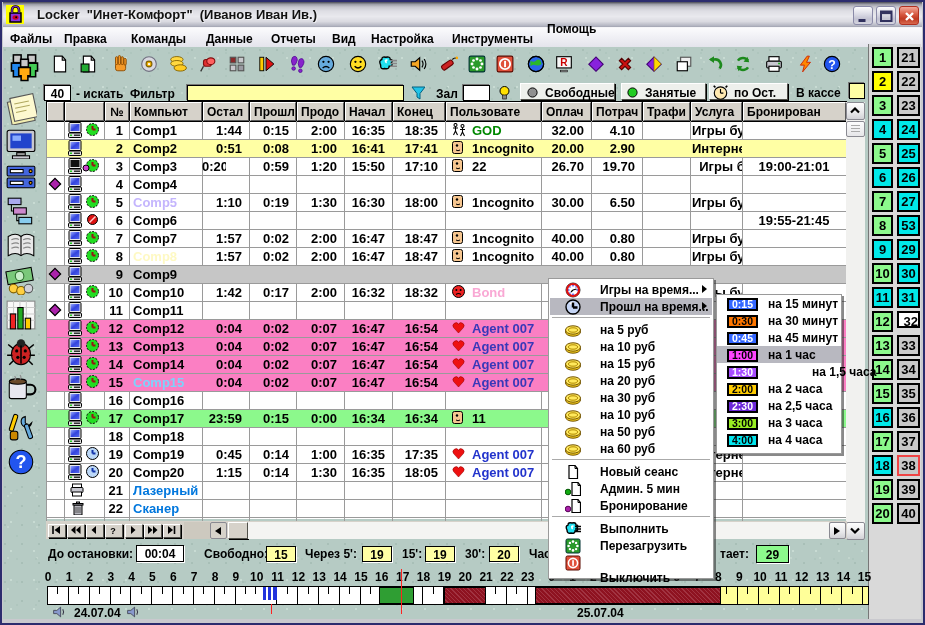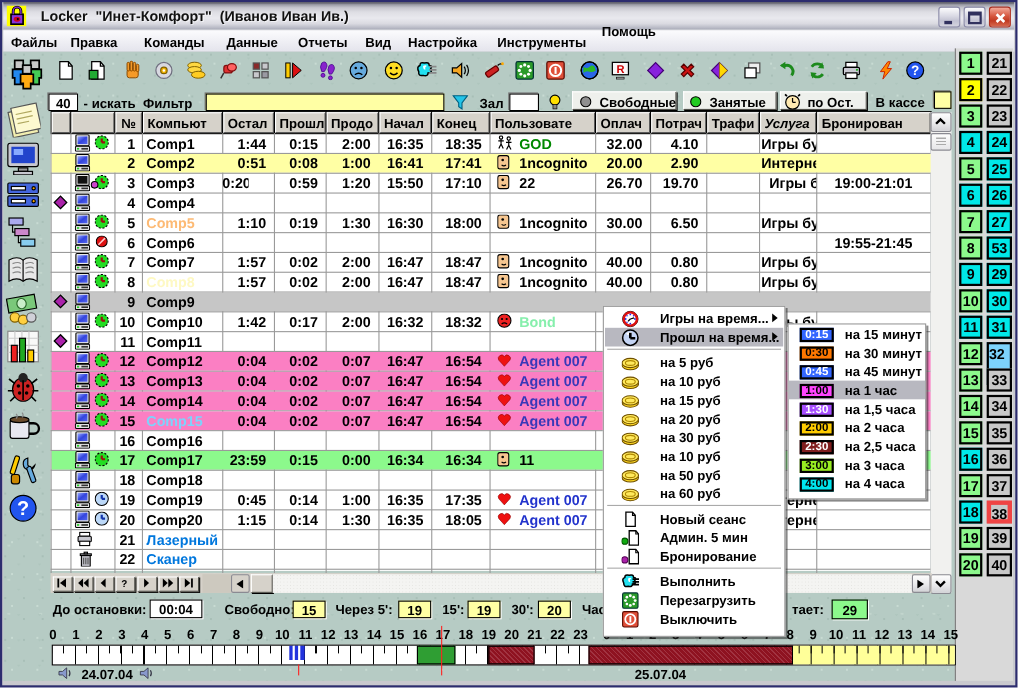--- a/index.html
+++ b/index.html
@@ -331,21 +331,21 @@
 <div class="hdr" style="left:130px;width:72px;">Компьют</div>
 <div class="hdr" style="left:203px;width:46px;">Остал</div>
 <div class="hdr" style="left:250px;width:46px;">Прошл</div>
 <div class="hdr" style="left:297px;width:47px;">Продо</div>
 <div class="hdr" style="left:345px;width:47px;">Начал</div>
 <div class="hdr" style="left:393px;width:52px;">Конец</div>
 <div class="hdr" style="left:446px;width:95px;">Пользовате</div>
 <div class="hdr" style="left:542px;width:49px;">Оплач</div>
 <div class="hdr" style="left:592px;width:50px;">Потрач</div>
 <div class="hdr" style="left:643px;width:47px;">Трафи</div>
-<div class="hdr" style="left:691px;width:51px;font-style:italic;">Услуга</div>
+<div class="hdr" style="left:691px;width:51px;">Услуга</div>
 <div class="hdr" style="left:743px;width:103px;">Бронирован</div>
 <div class="vline" style="left:46px;top:121px;height:400px"></div>
 <div class="vline" style="left:64px;top:121px;height:400px"></div>
 <div class="vline" style="left:104px;top:121px;height:400px"></div>
 <div class="vline" style="left:129px;top:121px;height:400px"></div>
 <div class="vline" style="left:202px;top:121px;height:400px"></div>
 <div class="vline" style="left:249px;top:121px;height:400px"></div>
 <div class="vline" style="left:296px;top:121px;height:400px"></div>
 <div class="vline" style="left:344px;top:121px;height:400px"></div>
 <div class="vline" style="left:392px;top:121px;height:400px"></div>
@@ -482,21 +482,21 @@
         <rect x="0.5" y="11" width="13" height="4.5" rx="1" fill="#e0e0e0" stroke="#000"></rect>
         <rect x="2" y="12.5" width="2" height="1.5" fill="#2c2"></rect>
         <rect x="6" y="12.5" width="6" height="1.5" fill="#333"></rect>
       </g>
     </svg>
 <svg class="ab" style="left:86px;top:195px" width="13" height="13" viewBox="0 0 13 13">
       <circle cx="6.5" cy="6.5" r="6" fill="#22dd22" stroke="#000" stroke-dasharray="2 1.4"></circle>
       <path d="M6.5 6.5 V3 M6.5 6.5 H9.5" stroke="#991111" stroke-width="2"></path>
     </svg>
 <div class="cell t13 num" style="left:104px;top:195px;width:25px">5</div>
-<div class="cell t13" style="left:133px;top:195px;width:72px;color:#fdba74">Comp5</div>
+<div class="cell t13" style="left:133px;top:195px;width:72px;color:#c4b5fd">Comp5</div>
 <div class="cell t13 num" style="left:202px;top:195px;width:46px">1:10</div>
 <div class="cell t13 num" style="left:249px;top:195px;width:46px">0:19</div>
 <div class="cell t13 num" style="left:296px;top:195px;width:47px">1:30</div>
 <div class="cell t13 num" style="left:344px;top:195px;width:47px">16:30</div>
 <div class="cell t13 num" style="left:392px;top:195px;width:52px">18:00</div>
 <div class="cell t13" style="left:472px;top:195px;width:68px;color:#000">1ncognito</div>
 <svg class="ab" style="left:452px;top:195px" width="14" height="14" viewBox="0 0 14 14">
       <rect x="0.5" y="0.5" width="10" height="12" rx="2" fill="#f6c690" stroke="#000"></rect>
       <circle cx="5" cy="4.5" r="1.2" fill="#000"></circle>
       <path d="M4 9 q2 1.5 4 0" stroke="#000" fill="none"></path>
@@ -611,21 +611,21 @@
       <circle cx="6.5" cy="6.5" r="6" fill="#22dd22" stroke="#000" stroke-dasharray="2 1.4"></circle>
       <path d="M6.5 6.5 V3 M6.5 6.5 H9.5" stroke="#991111" stroke-width="2"></path>
     </svg>
 <div class="cell t13 num" style="left:104px;top:285px;width:25px">10</div>
 <div class="cell t13" style="left:133px;top:285px;width:72px;color:#000">Comp10</div>
 <div class="cell t13 num" style="left:202px;top:285px;width:46px">1:42</div>
 <div class="cell t13 num" style="left:249px;top:285px;width:46px">0:17</div>
 <div class="cell t13 num" style="left:296px;top:285px;width:47px">2:00</div>
 <div class="cell t13 num" style="left:344px;top:285px;width:47px">16:32</div>
 <div class="cell t13 num" style="left:392px;top:285px;width:52px">18:32</div>
-<div class="cell t13" style="left:472px;top:285px;width:56px;color:#86efac">Bond</div>
+<div class="cell t13" style="left:472px;top:285px;width:56px;color:#f9a8d4">Bond</div>
 <svg class="ab" style="left:452px;top:285px" width="14" height="14" viewBox="0 0 14 14">
       <circle cx="6.5" cy="6.5" r="6" fill="#ee2222" stroke="#000"></circle>
       <circle cx="4.4" cy="5" r="1" fill="#000"></circle>
       <circle cx="8.6" cy="5" r="1" fill="#000"></circle>
       <path d="M4 9.5 Q6.5 7.5 9 9.5" fill="none" stroke="#000" stroke-width="1.2"></path>
     </svg>
 <div class="cell t13" style="left:692px;top:285px;width:50px">Игры бу</div>
 <div class="hline" style="left:46px;top:319px;width:801px"></div>
 <svg class="ab" style="left:48px;top:303px" width="14" height="14" viewBox="0 0 14 14">
       <rect x="3" y="3" width="8" height="8" transform="rotate(45 7 7)" fill="#aa22aa" stroke="#000" stroke-width="1.2"></rect>
@@ -934,33 +934,33 @@
 <div class="ab t13" style="left:897px;top:191px;width:23px;height:21px;background:#00e8e8;border:2px solid #000;text-align:center;line-height:17px">27</div>
 <div class="ab t13" style="left:872px;top:215px;width:21px;height:21px;background:#8cf98c;border:2px solid #000;text-align:center;line-height:17px">8</div>
 <div class="ab t13" style="left:897px;top:215px;width:23px;height:21px;background:#00e8e8;border:2px solid #000;text-align:center;line-height:17px">53</div>
 <div class="ab t13" style="left:872px;top:239px;width:21px;height:21px;background:#00e8e8;border:2px solid #000;text-align:center;line-height:17px">9</div>
 <div class="ab t13" style="left:897px;top:239px;width:23px;height:21px;background:#00e8e8;border:2px solid #000;text-align:center;line-height:17px">29</div>
 <div class="ab t13" style="left:872px;top:263px;width:21px;height:21px;background:#8cf98c;border:2px solid #000;text-align:center;line-height:17px">10</div>
 <div class="ab t13" style="left:897px;top:263px;width:23px;height:21px;background:#00e8e8;border:2px solid #000;text-align:center;line-height:17px">30</div>
 <div class="ab t13" style="left:872px;top:287px;width:21px;height:21px;background:#00e8e8;border:2px solid #000;text-align:center;line-height:17px">11</div>
 <div class="ab t13" style="left:897px;top:287px;width:23px;height:21px;background:#00e8e8;border:2px solid #000;text-align:center;line-height:17px">31</div>
 <div class="ab t13" style="left:872px;top:311px;width:21px;height:21px;background:#8cf98c;border:2px solid #000;text-align:center;line-height:17px">12</div>
-<div class="ab t13" style="left:897px;top:311px;width:23px;height:39px;background:#7dd3fc;border:2px solid #000;text-align:left;line-height:17px">32</div>
+<div class="ab t13" style="left:897px;top:311px;width:23px;height:17px;background:#ffffff;border:2px solid #000;text-align:right;line-height:17px">32</div>
 <div class="ab t13" style="left:872px;top:335px;width:21px;height:21px;background:#8cf98c;border:2px solid #000;text-align:center;line-height:17px">13</div>
 <div class="ab t13" style="left:897px;top:335px;width:23px;height:21px;background:#c8c8c8;border:2px solid #000;text-align:center;line-height:17px">33</div>
 <div class="ab t13" style="left:872px;top:359px;width:21px;height:21px;background:#8cf98c;border:2px solid #000;text-align:center;line-height:17px">14</div>
 <div class="ab t13" style="left:897px;top:359px;width:23px;height:21px;background:#c8c8c8;border:2px solid #000;text-align:center;line-height:17px">34</div>
 <div class="ab t13" style="left:872px;top:383px;width:21px;height:21px;background:#8cf98c;border:2px solid #000;text-align:center;line-height:17px">15</div>
 <div class="ab t13" style="left:897px;top:383px;width:23px;height:21px;background:#c8c8c8;border:2px solid #000;text-align:center;line-height:17px">35</div>
 <div class="ab t13" style="left:872px;top:407px;width:21px;height:21px;background:#00e8e8;border:2px solid #000;text-align:center;line-height:17px">16</div>
 <div class="ab t13" style="left:897px;top:407px;width:23px;height:21px;background:#c8c8c8;border:2px solid #000;text-align:center;line-height:17px">36</div>
 <div class="ab t13" style="left:872px;top:431px;width:21px;height:21px;background:#8cf98c;border:2px solid #000;text-align:center;line-height:17px">17</div>
 <div class="ab t13" style="left:897px;top:431px;width:23px;height:21px;background:#c8c8c8;border:2px solid #000;text-align:center;line-height:17px">37</div>
 <div class="ab t13" style="left:872px;top:455px;width:21px;height:21px;background:#00e8e8;border:2px solid #000;text-align:center;line-height:17px">18</div>
-<div class="ab t13" style="left:897px;top:455px;width:23px;height:21px;background:#c8c8c8;border:4px solid #ef4444;text-align:center;line-height:17px">38</div>
+<div class="ab t13" style="left:897px;top:455px;width:23px;height:21px;background:#c8c8c8;border:2px solid #ef4444;text-align:center;line-height:17px">38</div>
 <div class="ab t13" style="left:872px;top:479px;width:21px;height:21px;background:#8cf98c;border:2px solid #000;text-align:center;line-height:17px">19</div>
 <div class="ab t13" style="left:897px;top:479px;width:23px;height:21px;background:#c8c8c8;border:2px solid #000;text-align:center;line-height:17px">39</div>
 <div class="ab t13" style="left:872px;top:503px;width:21px;height:21px;background:#8cf98c;border:2px solid #000;text-align:center;line-height:17px">20</div>
 <div class="ab t13" style="left:897px;top:503px;width:23px;height:21px;background:#c8c8c8;border:2px solid #000;text-align:center;line-height:17px">40</div>
 <div class="ab t12" style="left:48px;top:547px">До остановки:</div>
 <div class="ab" style="left:136px;top:545px;width:48px;height:17px;background:#fff;border:1px solid #000;box-shadow:1px 1px 0 #fff">
       <div class="t12" style="text-align:center;padding-top:1px">00:04</div>
     </div>
 <div class="ab t12" style="left:204px;top:547px">Свободно:</div>
 <div class="ybox" style="left:266px;top:546px;width:30px">15</div>
@@ -1154,33 +1154,33 @@
         <circle cx="4.9" cy="11.1" r="1.2"></circle>
         <circle cx="11.1" cy="11.1" r="1.2"></circle>
       </g>
     </svg>
 <div class="ab t12" style="left:600px;top:539px">Перезагрузить</div>
 <svg class="ab" style="left:565px;top:555px" width="16" height="16" viewBox="0 0 16 16">
       <rect x="1" y="1" width="14" height="14" rx="1.5" fill="#e0503a" stroke="#5a0a00"></rect>
       <circle cx="8" cy="8" r="4.6" fill="none" stroke="#fff" stroke-width="1.6"></circle>
       <rect x="7.2" y="5.2" width="1.7" height="5.6" fill="#fff"></rect>
     </svg>
-<div class="ab t12" style="left:600px;top:556px">Выключить</div>
+<div class="ab t12" style="left:600px;top:571px">Выключить</div>
 <div class="ab" style="left:716px;top:294px;width:126px;height:160px;background:#fff;border:1px solid #9a9a9a;box-shadow:2px 2px 0 rgba(40,40,40,0.55)"></div>
 <div class="badge" style="left:727px;top:298px;background:#3366ff;color:#fff">0:15</div>
 <div class="ab t12" style="left:768px;top:297px">на 15 минут</div>
 <div class="badge" style="left:727px;top:315px;background:#ff7700;color:#000">0:30</div>
 <div class="ab t12" style="left:768px;top:314px">на 30 минут</div>
 <div class="badge" style="left:727px;top:332px;background:#3366ff;color:#fff">0:45</div>
 <div class="ab t12" style="left:768px;top:331px">на 45 минут</div>
 <div class="ab" style="left:717px;top:346px;width:124px;height:17px;background:#b8b8c0"></div>
 <div class="badge" style="left:727px;top:349px;background:#ff44ff;color:#000">1:00</div>
 <div class="ab t12" style="left:768px;top:348px">на 1 час</div>
 <div class="badge" style="left:727px;top:366px;background:#a64dff;color:#fff">1:30</div>
-<div class="ab t12" style="left:768px;top:365px">на 1,5 часа</div>
+<div class="ab t12" style="left:812px;top:365px">на 1,5 часа</div>
 <div class="badge" style="left:727px;top:383px;background:#ffcc00;color:#000">2:00</div>
 <div class="ab t12" style="left:768px;top:382px">на 2 часа</div>
-<div class="badge" style="left:727px;top:400px;background:#7f1d1d;color:#fff">2:30</div>
+<div class="badge" style="left:727px;top:400px;background:#6d28d9;color:#fff">2:30</div>
 <div class="ab t12" style="left:768px;top:399px">на 2,5 часа</div>
 <div class="badge" style="left:727px;top:417px;background:#99ee22;color:#000">3:00</div>
 <div class="ab t12" style="left:768px;top:416px">на 3 часа</div>
 <div class="badge" style="left:727px;top:434px;background:#00e5ee;color:#000">4:00</div>
 <div class="ab t12" style="left:768px;top:433px">на 4 часа</div>
 </div>
 </body></html>

